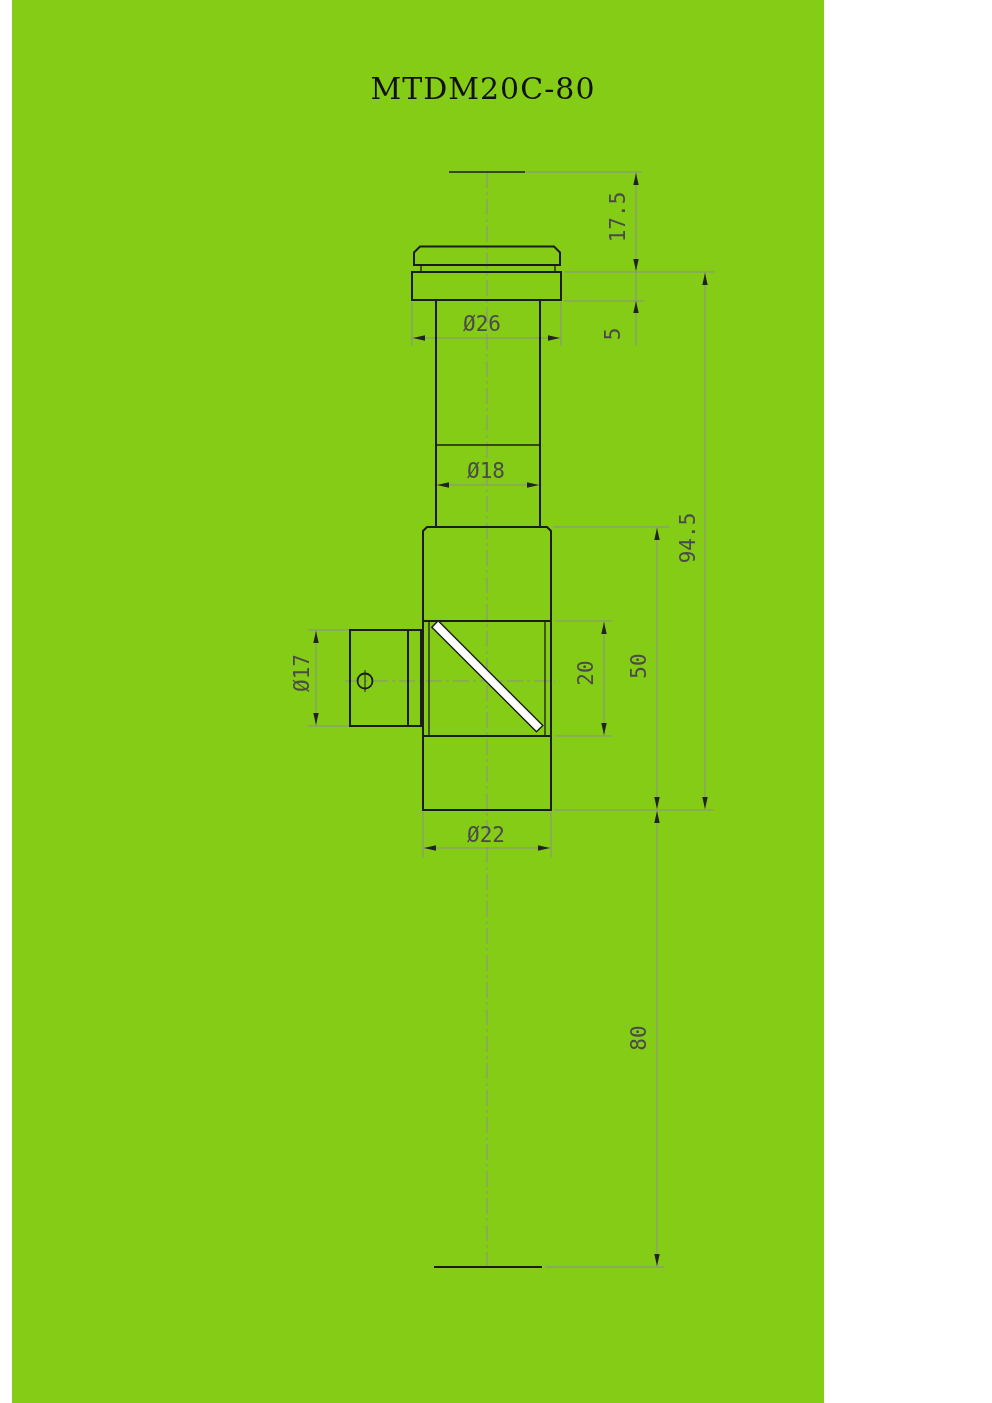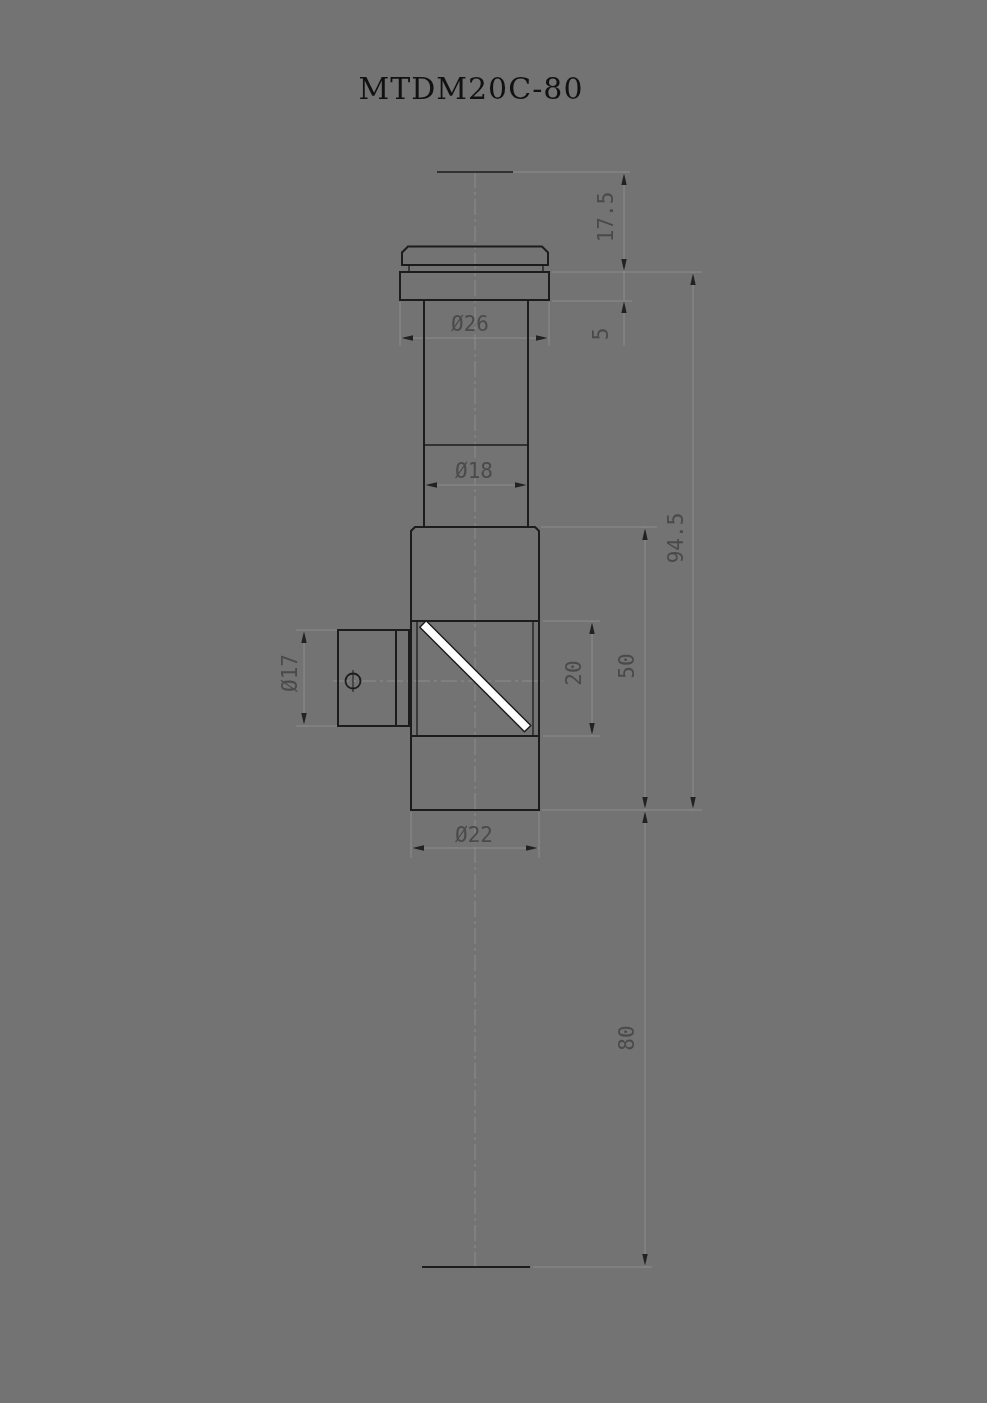--- a/index.html
+++ b/index.html
@@ -1,22 +1,23 @@
 <!DOCTYPE html>
 <html><head>
 <meta charset="utf-8">
 <style>
   html, body { margin: 0; padding: 0; background: #ffffff; }
   .page {
     position: relative;
-    width: 987px;
+    width: 812px;
     height: 1403px;
-    background: #737373;
+    background: #84cc16;
     font-family: "DejaVu Sans", sans-serif;
     overflow: hidden;
+    margin-left: 12px;
   }
   svg { position: absolute; left: 0; top: 0; }
   .title-text {
     font-family: "DejaVu Serif", "Liberation Serif", serif;
     font-size: 30px;
     letter-spacing: 1px;
     fill: #111111;
   }
   .dim-text {
     font-family: "DejaVu Sans Mono", "Liberation Mono", monospace;

